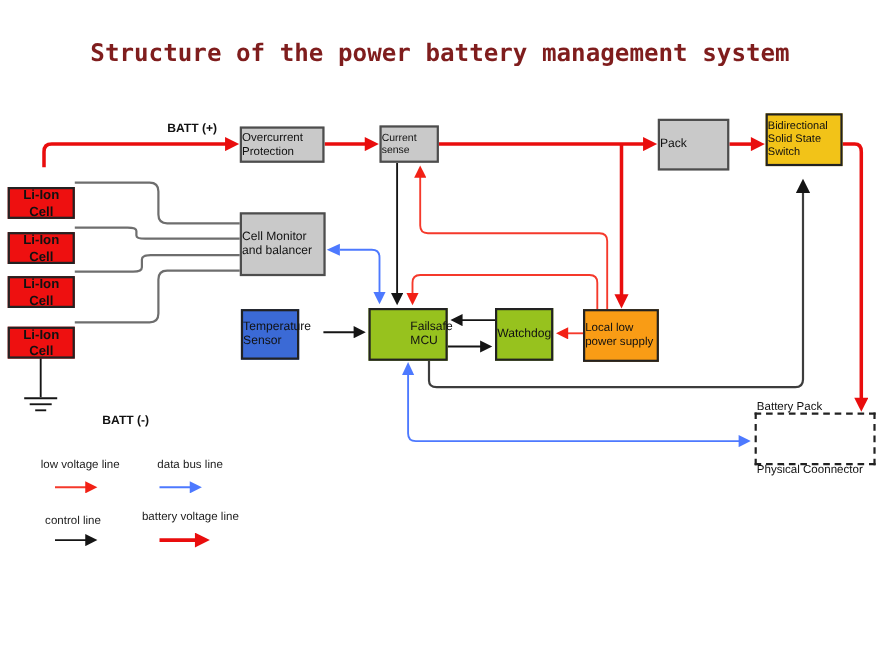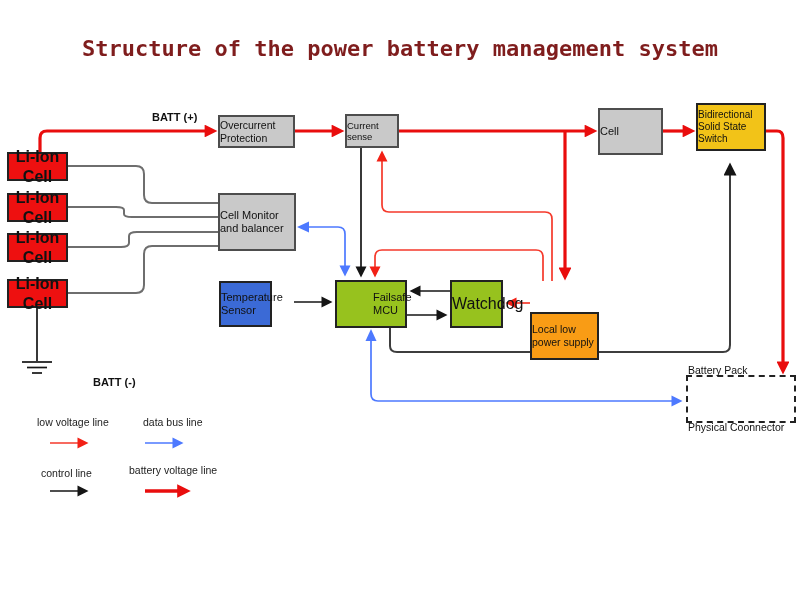--- a/index.html
+++ b/index.html
@@ -12,21 +12,21 @@
     font-family:"DejaVu Sans Mono", monospace;font-weight:bold;font-size:22px;color:#7f1d1d;
   }
   #wires{position:absolute;left:0;top:0;width:800px;height:600px;}
   .box{
     position:absolute;box-sizing:border-box;display:flex;flex-direction:column;
     align-items:flex-start;justify-content:center;text-align:center;
     color:#111;line-height:1.2;
   }
   .box span{display:block;}
   .gray{background:#c9c9c9;border:2px solid #4d4d4d;font-size:10.5px;}
-  .red{background:#ee1010;border:2px solid #222;font-size:16px;font-weight:bold;}
+  .red{background:#ee1010;border:2px solid #222;font-size:12px;font-weight:bold;margin-top:18px;}
   .gold{background:#f2c318;border:2px solid #222;font-size:10px;}
   .green{background:#97c21e;border:2px solid #222;font-size:11px;}
   .orange{background:#f99c15;border:2px solid #222;font-size:10.5px;}
   .blue{background:#3b6ad6;border:2px solid #222;font-size:11px;}
   .dashed{background:#ffffff;border:2px dashed #222;font-size:10.5px;}
   .floatlabel{position:absolute;font-size:11px;font-weight:bold;color:#111;margin-left:48px;}
   .legendlabel{position:absolute;font-size:10.5px;color:#222;}
 </style>
 </head>
 <body>
@@ -118,21 +118,21 @@
     <span>Overcurrent</span>
     <span>Protection</span>
   </div>
 
   <div class="box gray" style="left:345px;top:114px;width:54px;height:34px;font-size:9.5px;">
     <span>Current</span>
     <span>sense</span>
   </div>
 
   <div class="box gray" style="left:598px;top:108px;width:65px;height:47px;font-size:11px;">
-    <span>Cell</span>
+    <span>Pack</span>
   </div>
 
   <div class="box gold" style="left:696px;top:103px;width:70px;height:48px;">
     <span>Bidirectional</span>
     <span>Solid State</span>
     <span>Switch</span>
   </div>
 
   <div class="box gray" style="left:218px;top:193px;width:78px;height:58px;font-size:11px;">
     <span>Cell Monitor</span>
@@ -142,25 +142,25 @@
   <div class="box blue" style="left:219px;top:281px;width:53px;height:46px;">
     <span>Temperature</span>
     <span>Sensor</span>
   </div>
 
   <div class="box green" style="left:335px;top:280px;width:72px;height:48px;padding-left:36px;">
     <span>Failsafe</span>
     <span>MCU</span>
   </div>
 
-  <div class="box green" style="left:450px;top:280px;width:53px;height:48px;font-size:16px;">
+  <div class="box green" style="left:450px;top:280px;width:53px;height:48px;font-size:11px;">
     <span>Watchdog</span>
   </div>
 
-  <div class="box orange" style="left:530px;top:281px;width:69px;height:48px;margin-top:31px;">
+  <div class="box orange" style="left:530px;top:281px;width:69px;height:48px;">
     <span>Local low</span>
     <span>power supply</span>
   </div>
 
   <div class="box dashed" style="left:686px;top:375px;width:110px;height:48px;gap:44px;">
     <span>Battery Pack</span>
     <span>Physical Coonnector</span>
   </div>
 
   <div class="floatlabel" style="left:104px;top:111px;">BATT (+)</div>

